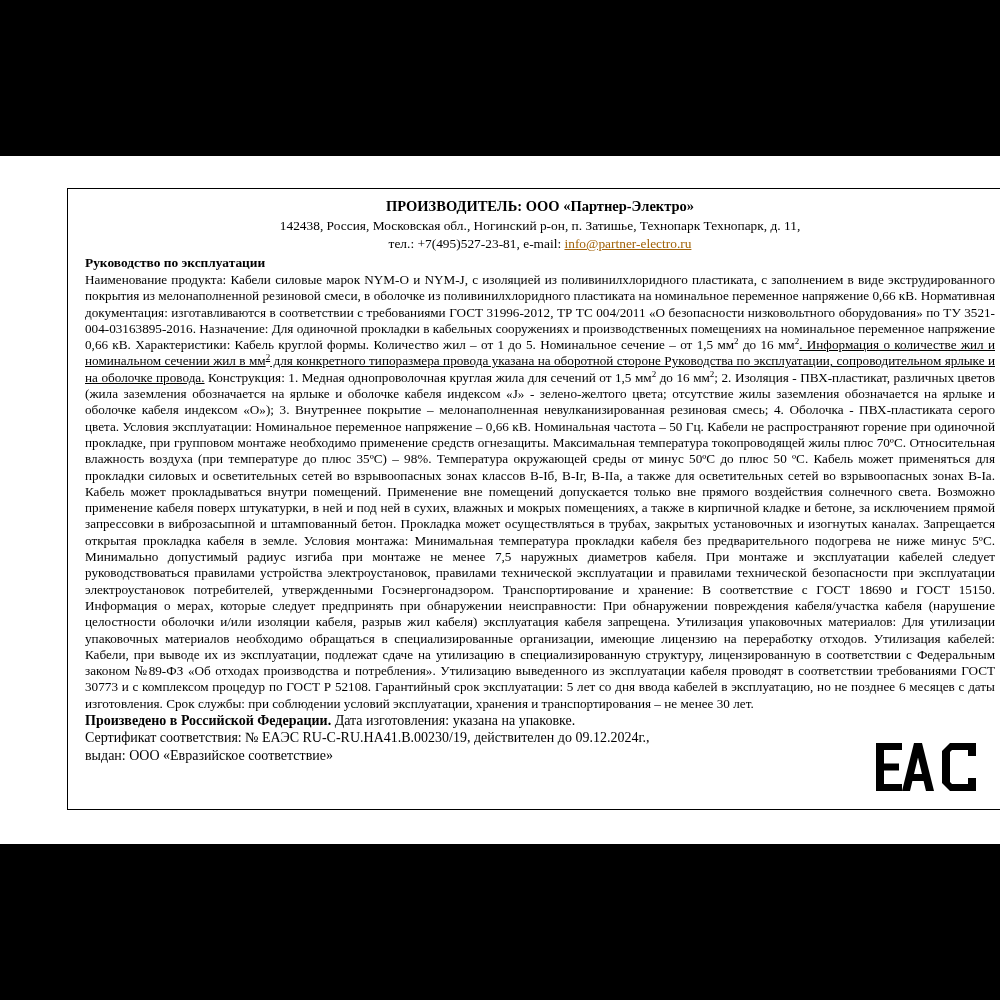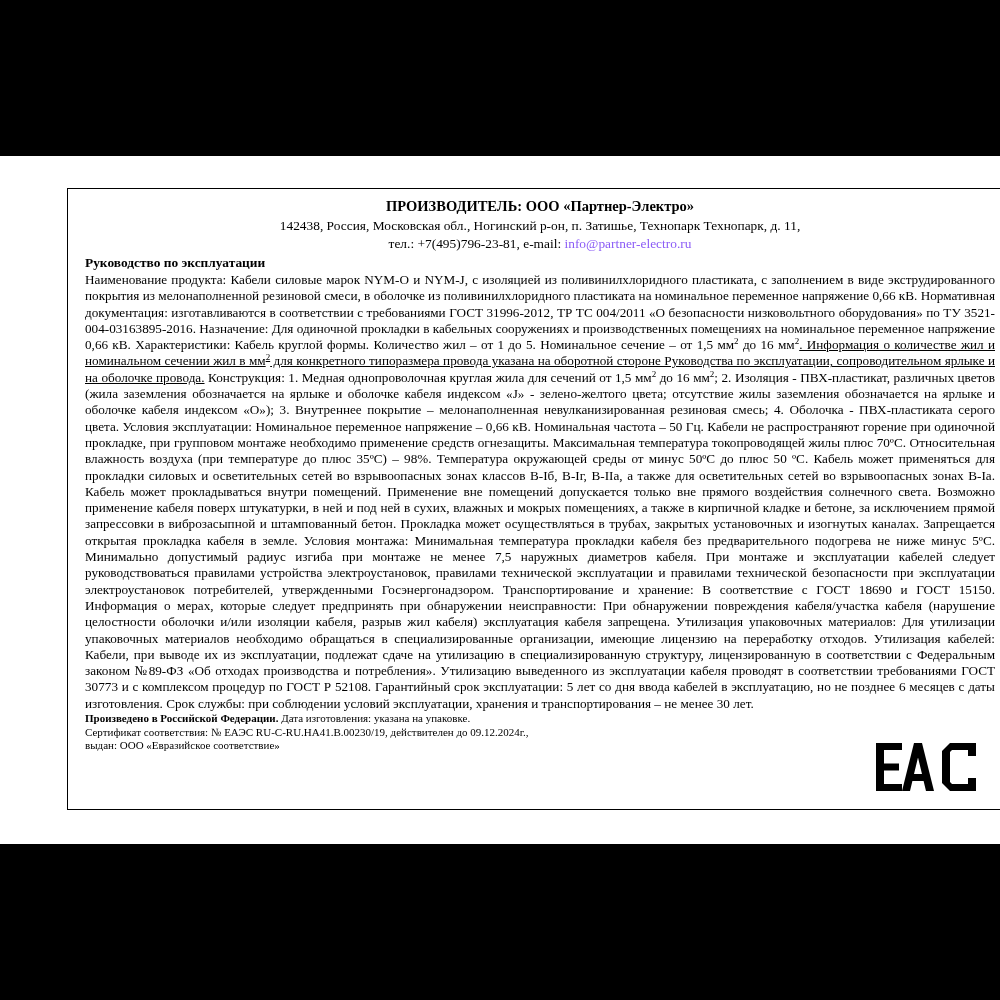--- a/index.html
+++ b/index.html
@@ -53,40 +53,41 @@
     font-size: 13.4px;
     line-height: 1.3;
     margin-top: 2px;
   }
   .contact {
     text-align: center;
     font-size: 13.4px;
     line-height: 1.3;
   }
   .email {
-    color: #8b5cf6;
+    color: #a16207;
+    text-decoration: underline;
   }
   .guide-title {
     font-weight: bold;
     font-size: 13.4px;
     margin-top: 3px;
     margin-bottom: 1px;
   }
   .body-text {
     text-align: justify;
     font-size: 13.2px;
     line-height: 1.235;
     text-justify: inter-word;
     hyphens: none;
   }
   .body-text b { font-weight: normal; }
   .u { text-decoration: underline; }
   sup { font-size: 9px; vertical-align: super; line-height: 0; }
   .tail {
-    font-size: 11px;
+    font-size: 14px;
     line-height: 1.235;
     text-align: left;
   }
   .eac-wrap {
     position: absolute;
     right: 22px;
     bottom: 14px;
     width: 110px;
     height: 56px;
   }
@@ -96,21 +97,21 @@
 <body>
 
 <div class="page">
   <div class="white-band"></div>
 
   <div class="doc">
 
     <div class="manufacturer">ПРОИЗВОДИТЕЛЬ: ООО «Партнер-Электро»</div>
     <div class="address">142438, Россия, Московская обл., Ногинский р-он, п. Затишье, Технопарк Технопарк, д. 11,</div>
     <div class="contact">
-      <span>тел.: +7(495)796-23-81, e-mail: </span><span class="email">info@partner-electro.ru</span>
+      <span>тел.: +7(495)527-23-81, e-mail: </span><span class="email">info@partner-electro.ru</span>
     </div>
 
     <div class="guide-title">Руководство по эксплуатации</div>
 
     <div class="body-text">
       <b>Наименование продукта:</b><span> Кабели силовые марок NYM-O и NYM-J, с изоляцией из поливинилхлоридного пластиката, с заполнением в виде экструдированного покрытия из мелонаполненной резиновой смеси, в оболочке из поливинилхлоридного пластиката на номинальное переменное напряжение 0,66 кВ. </span><b>Нормативная документация:</b><span> изготавливаются в соответствии с требованиями ГОСТ 31996-2012, ТР ТС 004/2011 «О безопасности низковольтного оборудования» по ТУ 3521-004-03163895-2016. </span><b>Назначение:</b><span> Для одиночной прокладки в кабельных сооружениях и производственных помещениях на номинальное переменное напряжение 0,66 кВ. </span><b>Характеристики:</b><span> Кабель круглой формы.  Количество жил – от 1 до 5. Номинальное сечение – от 1,5 мм</span><sup>2</sup><span> до 16 мм</span><sup>2</sup><span class="u">. Информация о количестве жил и номинальном сечении жил в мм</span><sup class="u">2</sup><span class="u"> для конкретного типоразмера провода указана на оборотной стороне Руководства по эксплуатации, сопроводительном ярлыке и на оболочке провода.</span><b> Конструкция:</b><span> 1. Медная однопроволочная круглая жила для сечений от 1,5 мм</span><sup>2</sup><span> до 16 мм</span><sup>2</sup><span>; 2. Изоляция - ПВХ-пластикат, различных цветов (жила заземления обозначается на ярлыке и оболочке кабеля индексом «J» - зелено-желтого цвета; отсутствие жилы заземления обозначается на ярлыке и оболочке кабеля индексом «О»); 3. Внутреннее покрытие – мелонаполненная невулканизированная резиновая смесь; 4. Оболочка - ПВХ-пластиката серого цвета. </span><b>Условия эксплуатации:</b><span> Номинальное переменное напряжение – 0,66 кВ. Номинальная частота – 50 Гц. Кабели не распространяют горение при одиночной прокладке, при групповом монтаже необходимо применение средств огнезащиты.  Максимальная температура токопроводящей жилы плюс 70ºС. Относительная влажность воздуха (при температуре до плюс 35ºС) – 98%. Температура окружающей среды от минус 50ºС до плюс 50 ºС. Кабель может применяться для прокладки силовых и осветительных сетей во взрывоопасных зонах классов В-Iб, В-Iг, В-IIа, а также для осветительных сетей во взрывоопасных зонах В-Iа. Кабель может прокладываться внутри помещений. Применение вне помещений допускается только вне прямого воздействия солнечного света. Возможно применение кабеля поверх штукатурки, в ней и под ней в сухих, влажных и мокрых помещениях, а также в кирпичной кладке и бетоне, за исключением прямой запрессовки в виброзасыпной и штампованный бетон. Прокладка может осуществляться в трубах, закрытых установочных и изогнутых каналах.  Запрещается открытая прокладка кабеля в земле. </span><b>Условия монтажа:</b><span> Минимальная температура прокладки кабеля без предварительного подогрева не ниже минус 5ºС. Минимально допустимый радиус изгиба при монтаже не менее 7,5 наружных диаметров кабеля. При монтаже и эксплуатации кабелей следует руководствоваться правилами устройства электроустановок, правилами технической эксплуатации и правилами технической безопасности при эксплуатации электроустановок потребителей, утвержденными Госэнергонадзором. </span><b>Транспортирование и хранение:</b><span> В соответствие с ГОСТ 18690 и ГОСТ 15150. </span><b>Информация о мерах, которые следует предпринять при обнаружении неисправности:</b><span> При обнаружении повреждения кабеля/участка кабеля (нарушение целостности оболочки и/или изоляции кабеля, разрыв жил кабеля) эксплуатация кабеля запрещена. </span><b>Утилизация упаковочных материалов:</b><span> Для утилизации упаковочных материалов необходимо обращаться в специализированные организации, имеющие лицензию на переработку отходов. </span><b>Утилизация кабелей:</b><span> Кабели, при выводе их из эксплуатации, подлежат сдаче на утилизацию в специализированную структуру, лицензированную в соответствии с Федеральным законом №89-ФЗ «Об отходах производства и потребления». Утилизацию выведенного из эксплуатации кабеля проводят в соответствии требованиями ГОСТ 30773 и с комплексом процедур по ГОСТ Р 52108. </span><b>Гарантийный срок эксплуатации:</b><span> 5 лет со дня ввода кабелей в эксплуатацию, но не позднее 6 месяцев с даты изготовления. </span><b>Срок службы:</b><span> при соблюдении условий эксплуатации, хранения и транспортирования – не менее 30 лет.</span>
     </div>
 
     <div class="tail">
       <b>Произведено в Российской Федерации.</b><span> Дата изготовления: указана на упаковке.</span>

